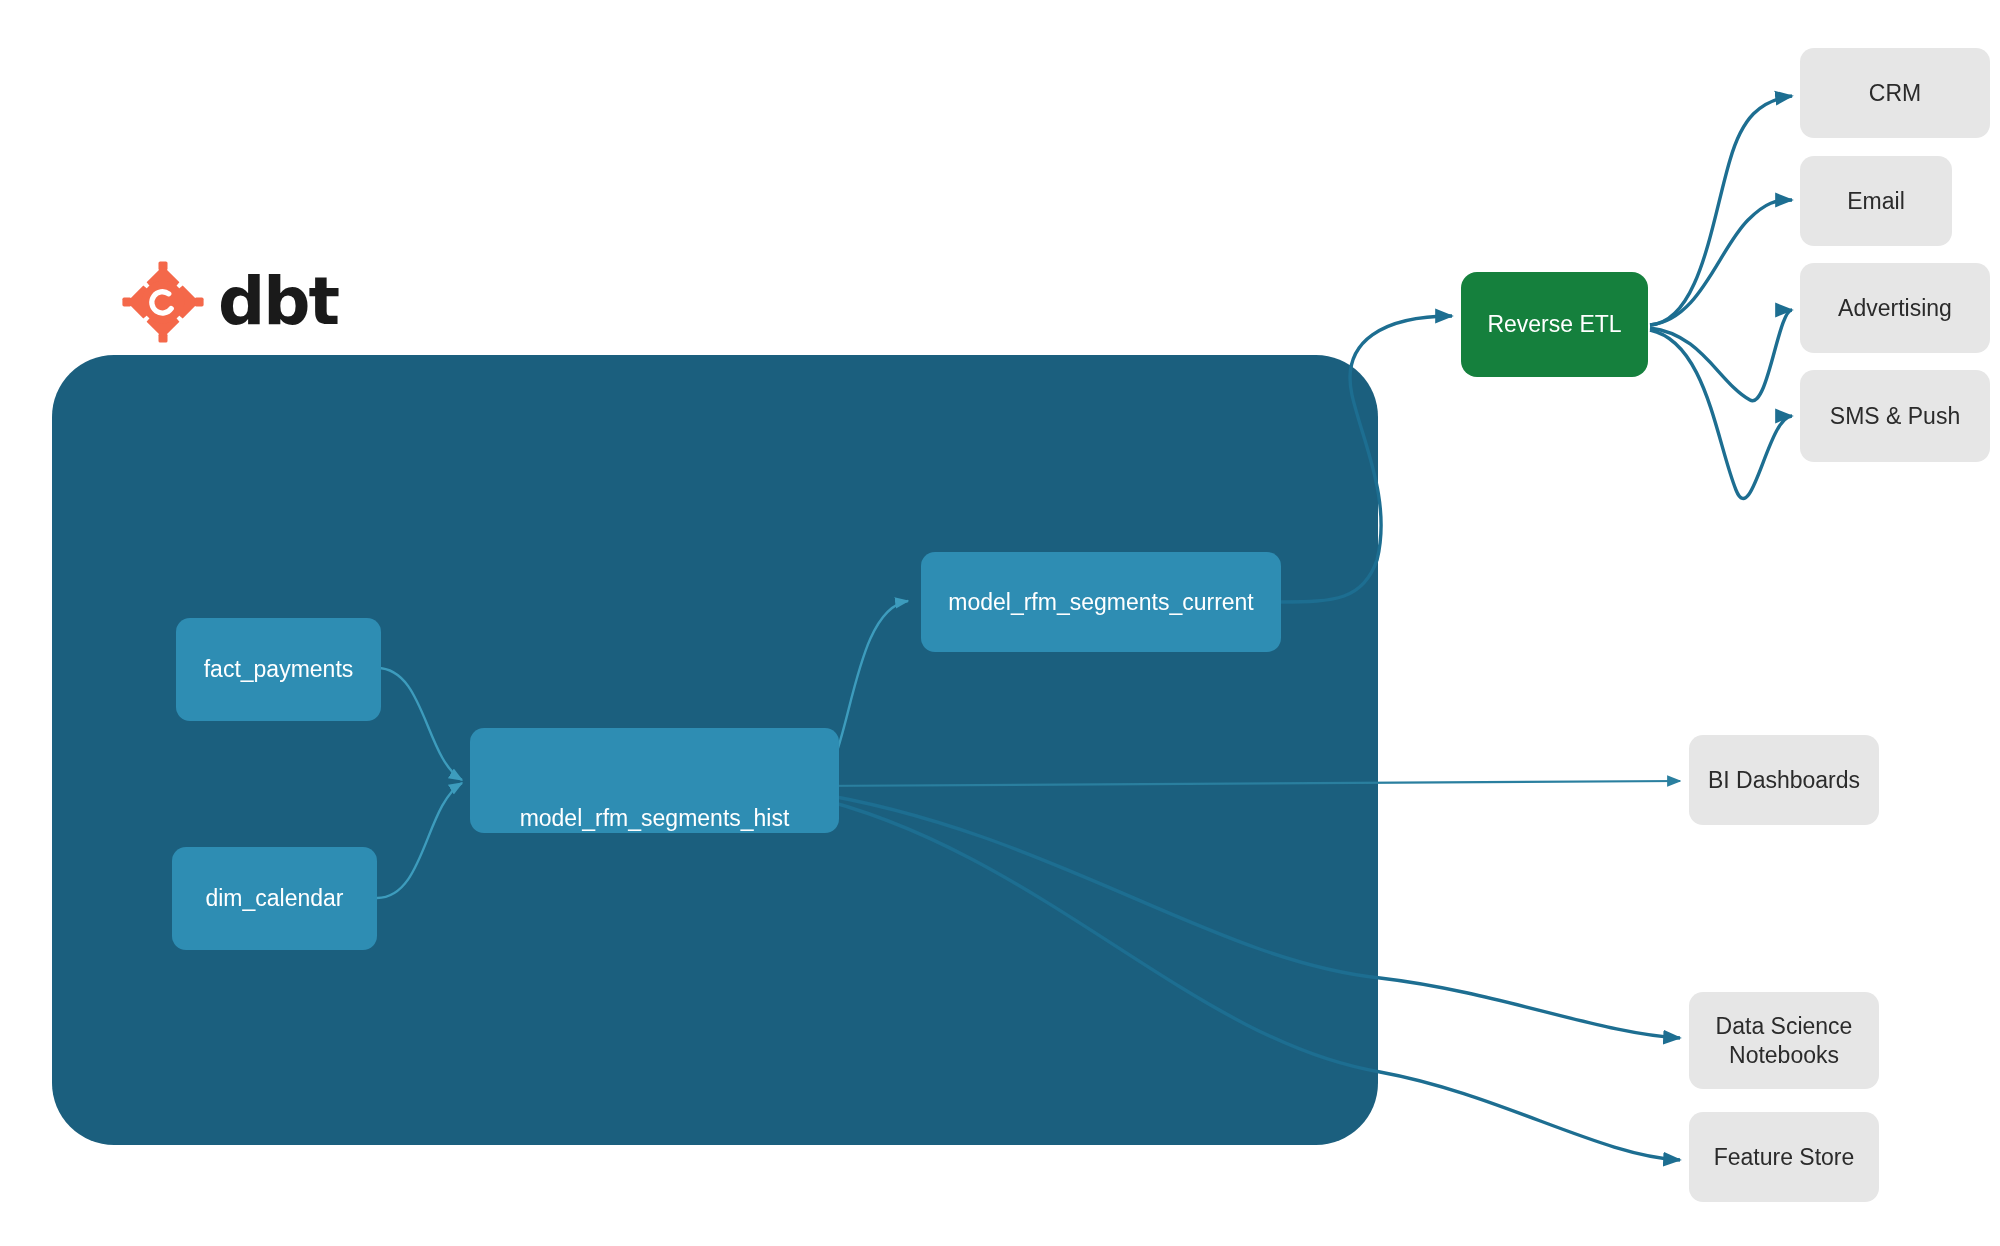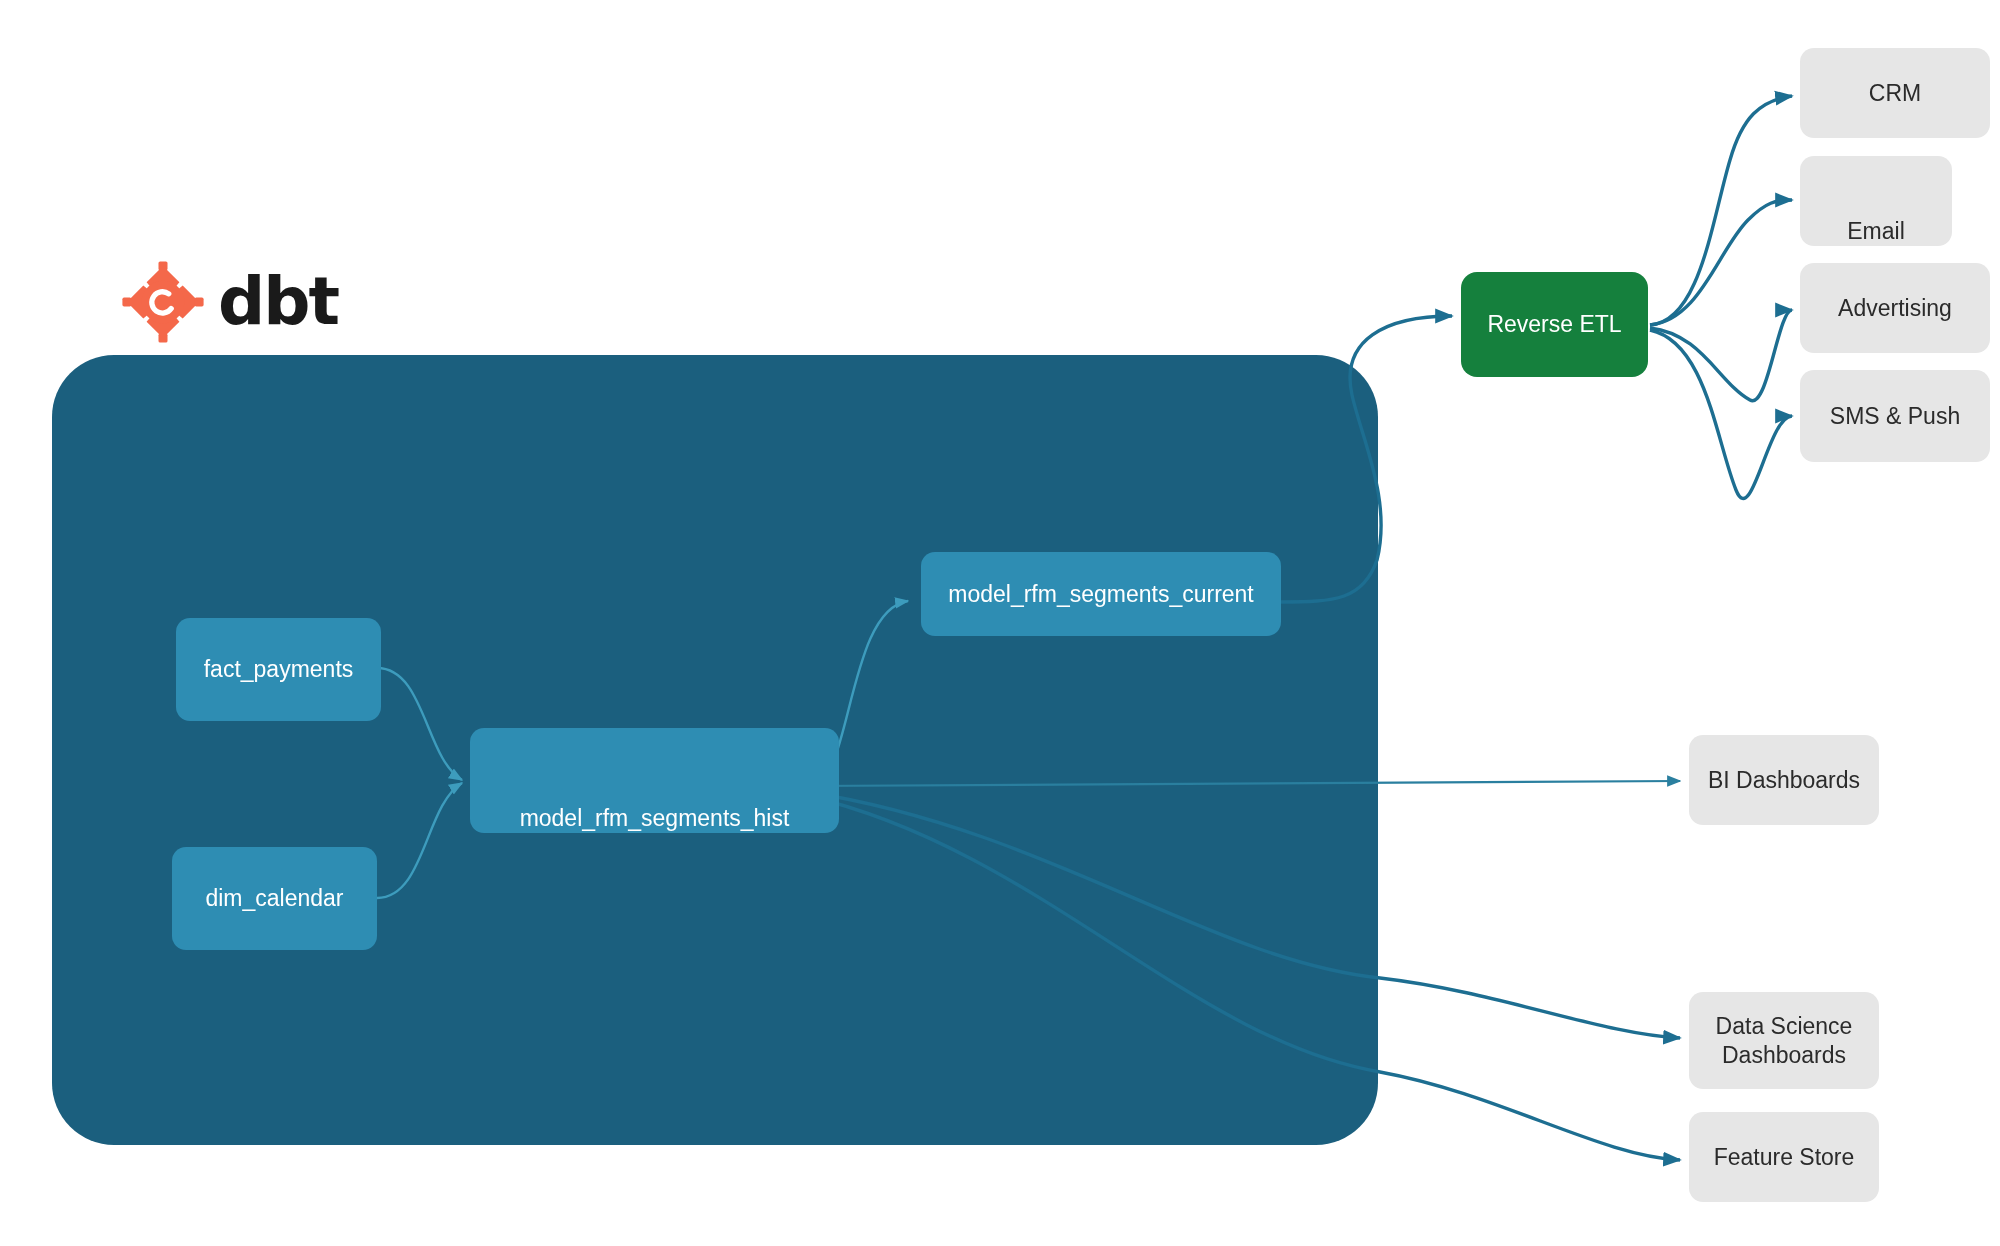--- a/index.html
+++ b/index.html
@@ -79,26 +79,26 @@
   .node-out {
     background: #e6e6e6;
     color: #2b2b2b;
     font-size: 23px;
     border-radius: 14px;
   }
 
   #n-fact_payments      { left: 176px;  top: 618px;  width: 205px; height: 103px; }
   #n-dim_calendar       { left: 172px;  top: 847px;  width: 205px; height: 103px; }
   #n-hist               { left: 470px;  top: 728px;  width: 369px; height: 105px; align-items: flex-end; }
-  #n-current            { left: 921px;  top: 552px;  width: 360px; height: 84px; }
+  #n-current            { left: 921px;  top: 552px;  width: 360px; height: 100px; }
 
   #n-reverse_etl        { left: 1461px; top: 272px;  width: 187px; height: 105px; }
 
   #n-crm                { left: 1800px; top: 48px;   width: 190px; height: 90px; }
-  #n-email              { left: 1800px; top: 156px;  width: 152px; height: 90px; align-items: flex-end; }
+  #n-email              { left: 1800px; top: 156px;  width: 152px; height: 90px; }
   #n-advertising        { left: 1800px; top: 263px;  width: 190px; height: 90px; }
   #n-sms                { left: 1800px; top: 370px;  width: 190px; height: 92px; }
 
   #n-bi                 { left: 1689px; top: 735px;  width: 190px; height: 90px; }
   #n-ds                 { left: 1689px; top: 992px;  width: 190px; height: 97px; }
   #n-fs                 { left: 1689px; top: 1112px; width: 190px; height: 90px; justify-content: center; }
 
   
   #edges {
     position: absolute;
@@ -222,19 +222,19 @@
     <span>Advertising</span>
   </div>
   <div class="node node-out" id="n-sms">
     <span>SMS &amp; Push</span>
   </div>
 
   <div class="node node-out" id="n-bi">
     <span>BI Dashboards</span>
   </div>
   <div class="node node-out" id="n-ds">
-    <span>Data Science Dashboards</span>
+    <span>Data Science Notebooks</span>
   </div>
   <div class="node node-out" id="n-fs">
     <span>Feature Store</span>
   </div>
 
 </div>
 
 </body></html>

